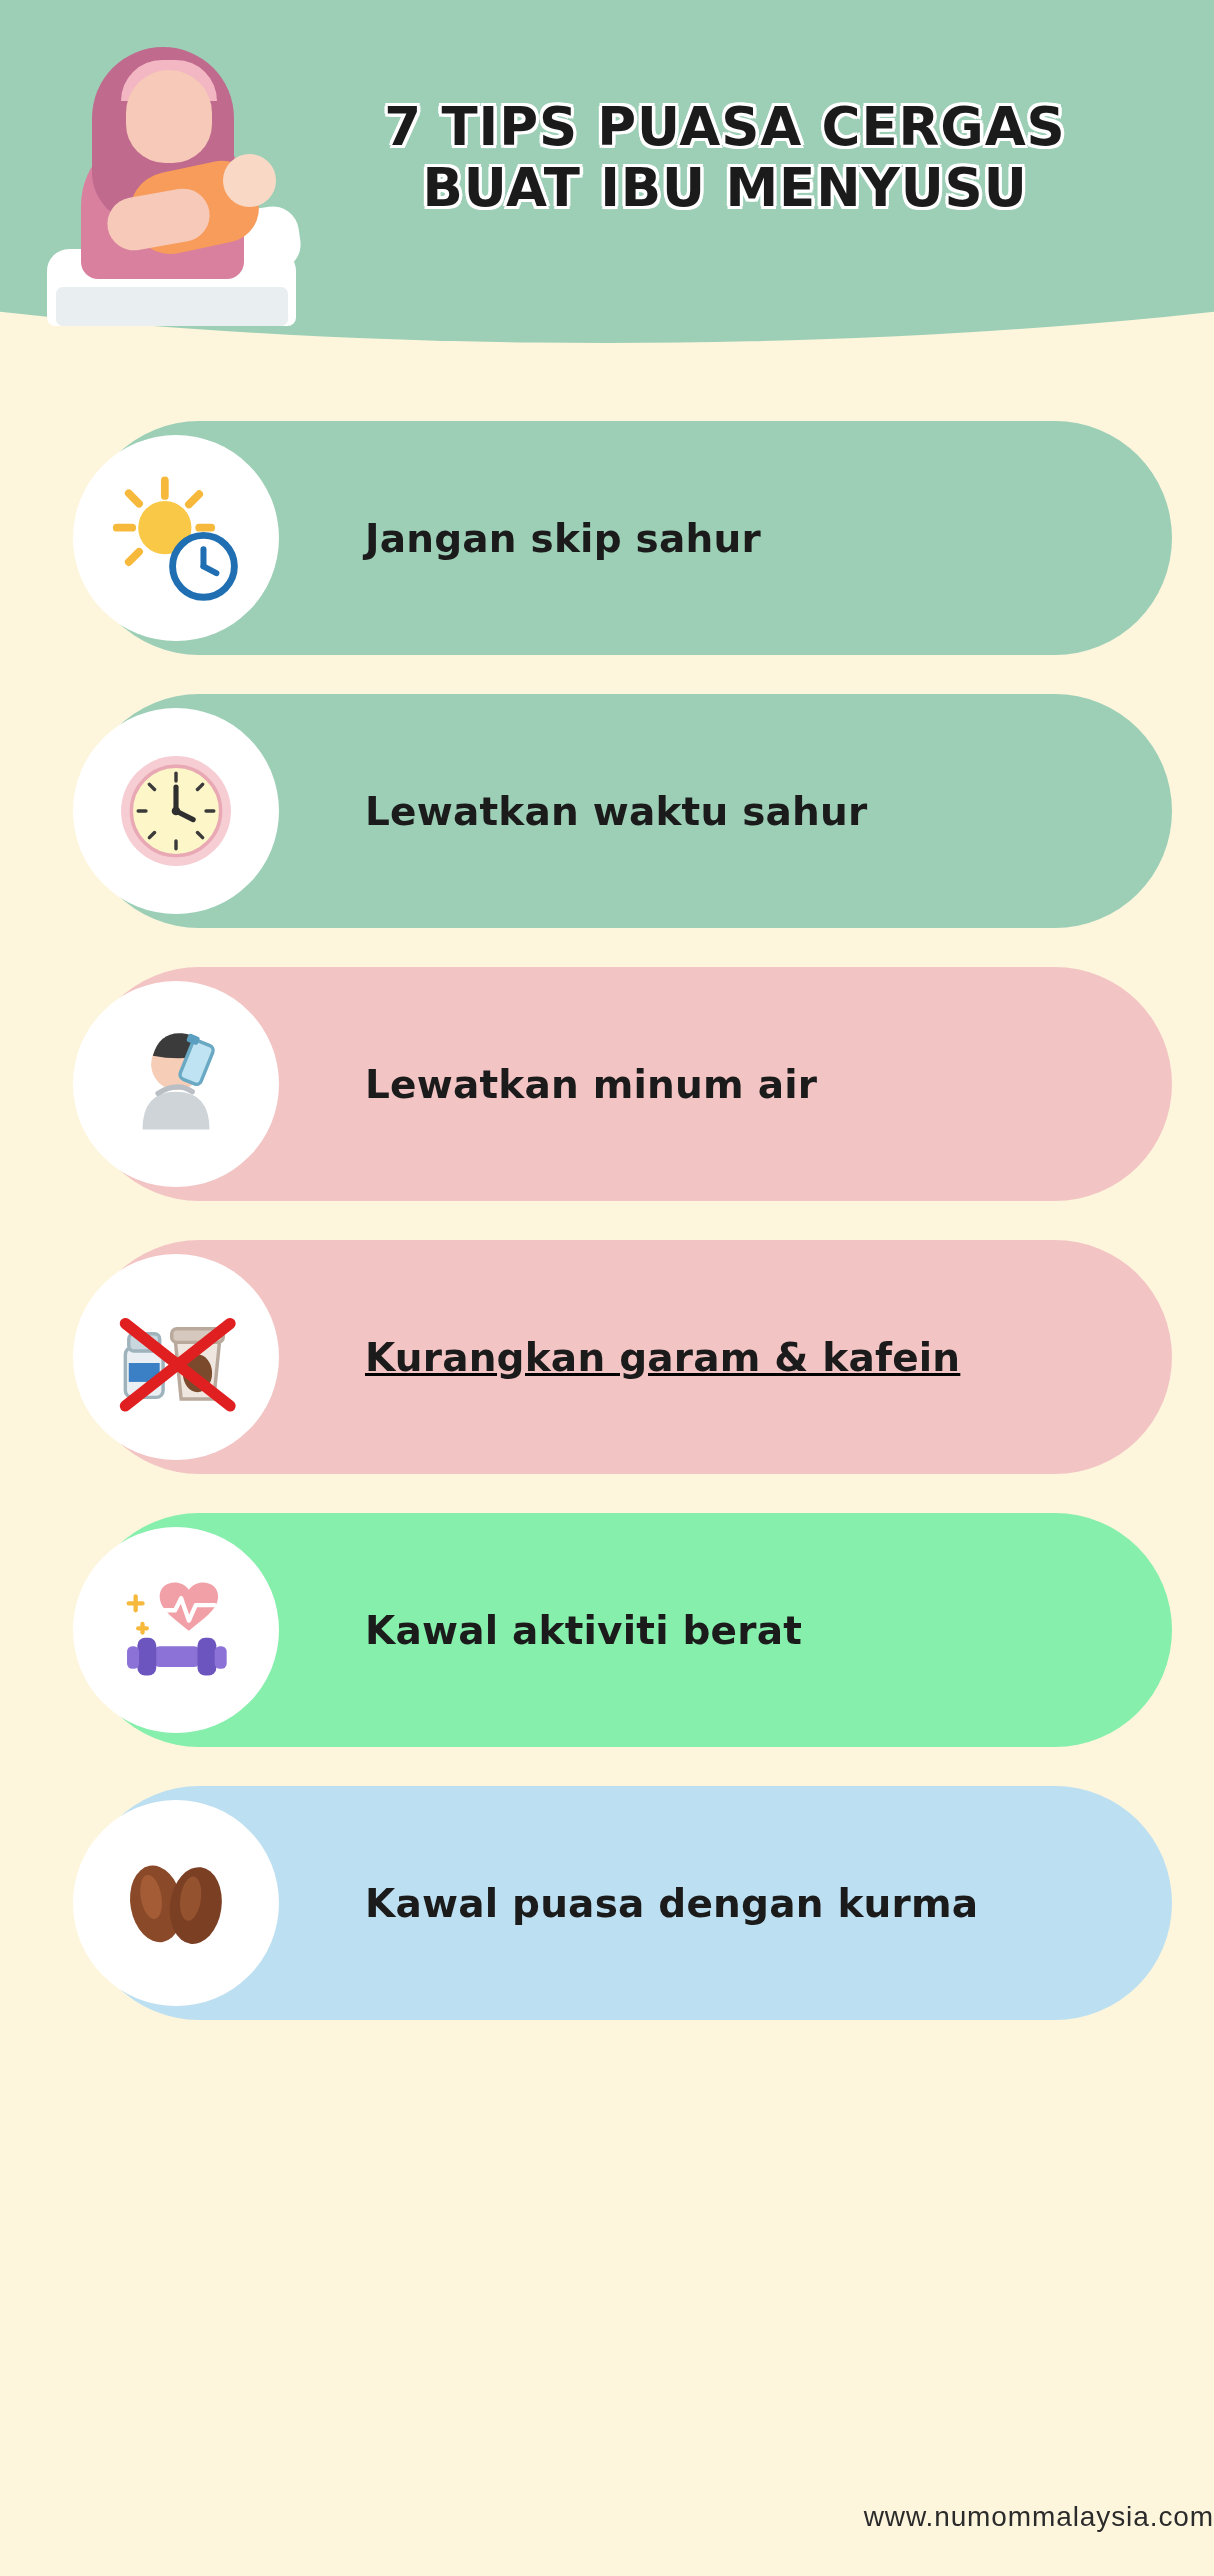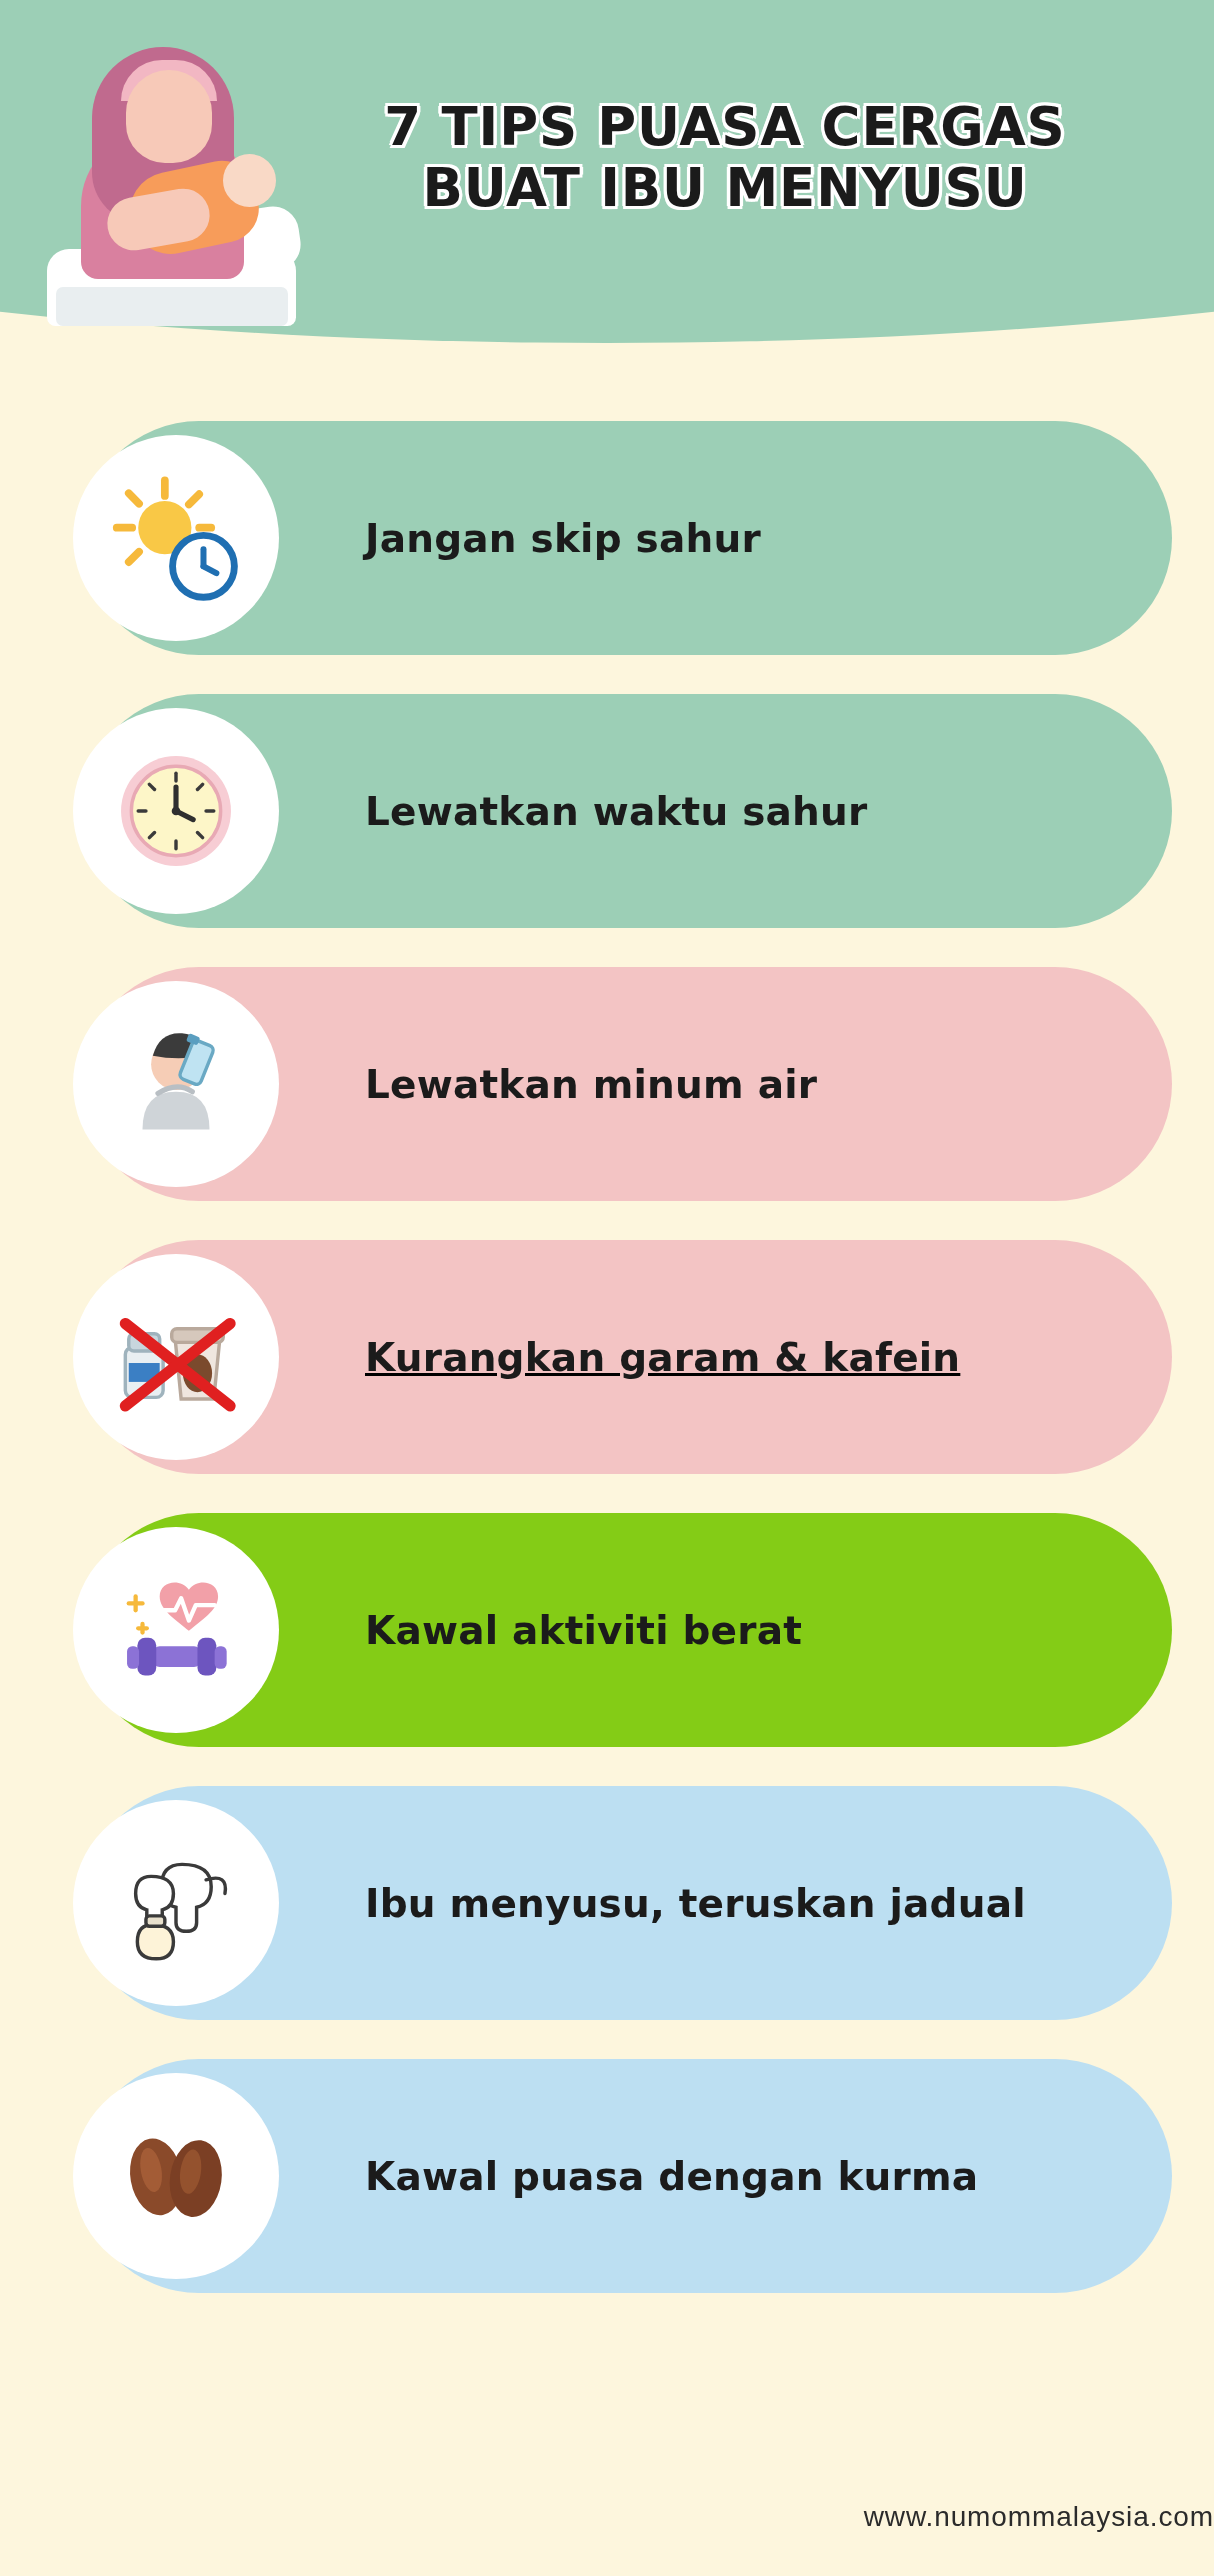--- a/index.html
+++ b/index.html
@@ -309,57 +309,41 @@
 
         <g stroke="#e02020" stroke-width="13" stroke-linecap="round">
           <line x1="26" y1="46" x2="148" y2="142"></line>
           <line x1="148" y1="46" x2="26" y2="142"></line>
         </g>
       </svg>
     </div>
     <div class="label">Kurangkan garam &amp; kafein</div>
   </div>
 
-  <div class="tip" style="background:#84cc16;">
+  <div class="tip" style="background:#86efac;">
     <div class="badge">
       <svg class="icon-svg" width="146" height="146" viewBox="0 0 170 170">
         <path d="M100 38 c-10 -14 -34 -10 -34 8 c0 16 20 28 34 40 c14 -12 34 -24 34 -40 c0 -18 -24 -22 -34 -8 z" fill="#f2a0a8"></path>
         <path d="M70 62 h14 l7 -14 l9 26 l8 -18 h22" stroke="#ffffff" stroke-width="5" fill="none" stroke-linecap="round" stroke-linejoin="round"></path>
         <g stroke="#f6b93b" stroke-width="5" stroke-linecap="round">
           <line x1="38" y1="46" x2="38" y2="62"></line>
           <line x1="30" y1="54" x2="46" y2="54"></line>
           <line x1="46" y1="78" x2="46" y2="88"></line>
           <line x1="41" y1="83" x2="51" y2="83"></line>
         </g>
         <rect x="58" y="104" width="56" height="24" rx="8" fill="#8c72d6"></rect>
         <rect x="40" y="94" width="22" height="44" rx="9" fill="#6d55bf"></rect>
         <rect x="110" y="94" width="22" height="44" rx="9" fill="#6d55bf"></rect>
         <rect x="28" y="104" width="14" height="26" rx="6" fill="#8c72d6"></rect>
         <rect x="130" y="104" width="14" height="26" rx="6" fill="#8c72d6"></rect>
       </svg>
     </div>
     <div class="label">Kawal aktiviti berat</div>
   </div>
 
-  <div class="tip" style="background:#bcdff2;">
-    <div class="badge">
-      <svg class="icon-svg" width="146" height="146" viewBox="0 0 170 170">
-
-        <path d="M92 40 q34 0 34 26 q0 20 -17 24 l0 18 q0 10 -12 10 q-12 0 -12 -10 l0 -18 q-17 -4 -17 -24 q0 -26 24 -26 z" fill="#ffffff" stroke="#3a3a3a" stroke-width="4"></path>
-
-        <path d="M56 54 q26 0 26 20 q0 16 -13 19 l0 14 q0 8 -9 8 q-9 0 -9 -8 l0 -14 q-13 -3 -13 -19 q0 -20 18 -20 z" fill="#ffffff" stroke="#3a3a3a" stroke-width="4"></path>
-
-        <path d="M58 110 q24 0 24 20 q0 20 -20 20 q-22 0 -22 -20 q0 -20 18 -20 z" fill="#fdf3d8" stroke="#3a3a3a" stroke-width="4"></path>
-        <rect x="50" y="100" width="22" height="12" rx="4" fill="#e8e0cc" stroke="#3a3a3a" stroke-width="4"></rect>
-
-        <path d="M120 58 q26 -8 22 16" stroke="#3a3a3a" stroke-width="4" fill="none" stroke-linecap="round"></path>
-      </svg>
-    </div>
-    <div class="label">Ibu menyusu, teruskan jadual</div>
-  </div>
 
   <div class="tip" style="background:#bcdff2;">
     <div class="badge">
       <svg class="icon-svg" width="146" height="146" viewBox="0 0 170 170">
         <ellipse cx="62" cy="86" rx="30" ry="45" fill="#8a4a2a" transform="rotate(-10 62 86)"></ellipse>
         <ellipse cx="108" cy="88" rx="30" ry="45" fill="#7b3f24" transform="rotate(8 108 88)"></ellipse>
         <ellipse cx="56" cy="78" rx="12" ry="26" fill="#a35c36" transform="rotate(-10 56 78)"></ellipse>
         <ellipse cx="102" cy="80" rx="12" ry="26" fill="#94522e" transform="rotate(8 102 80)"></ellipse>
       </svg>
     </div>

